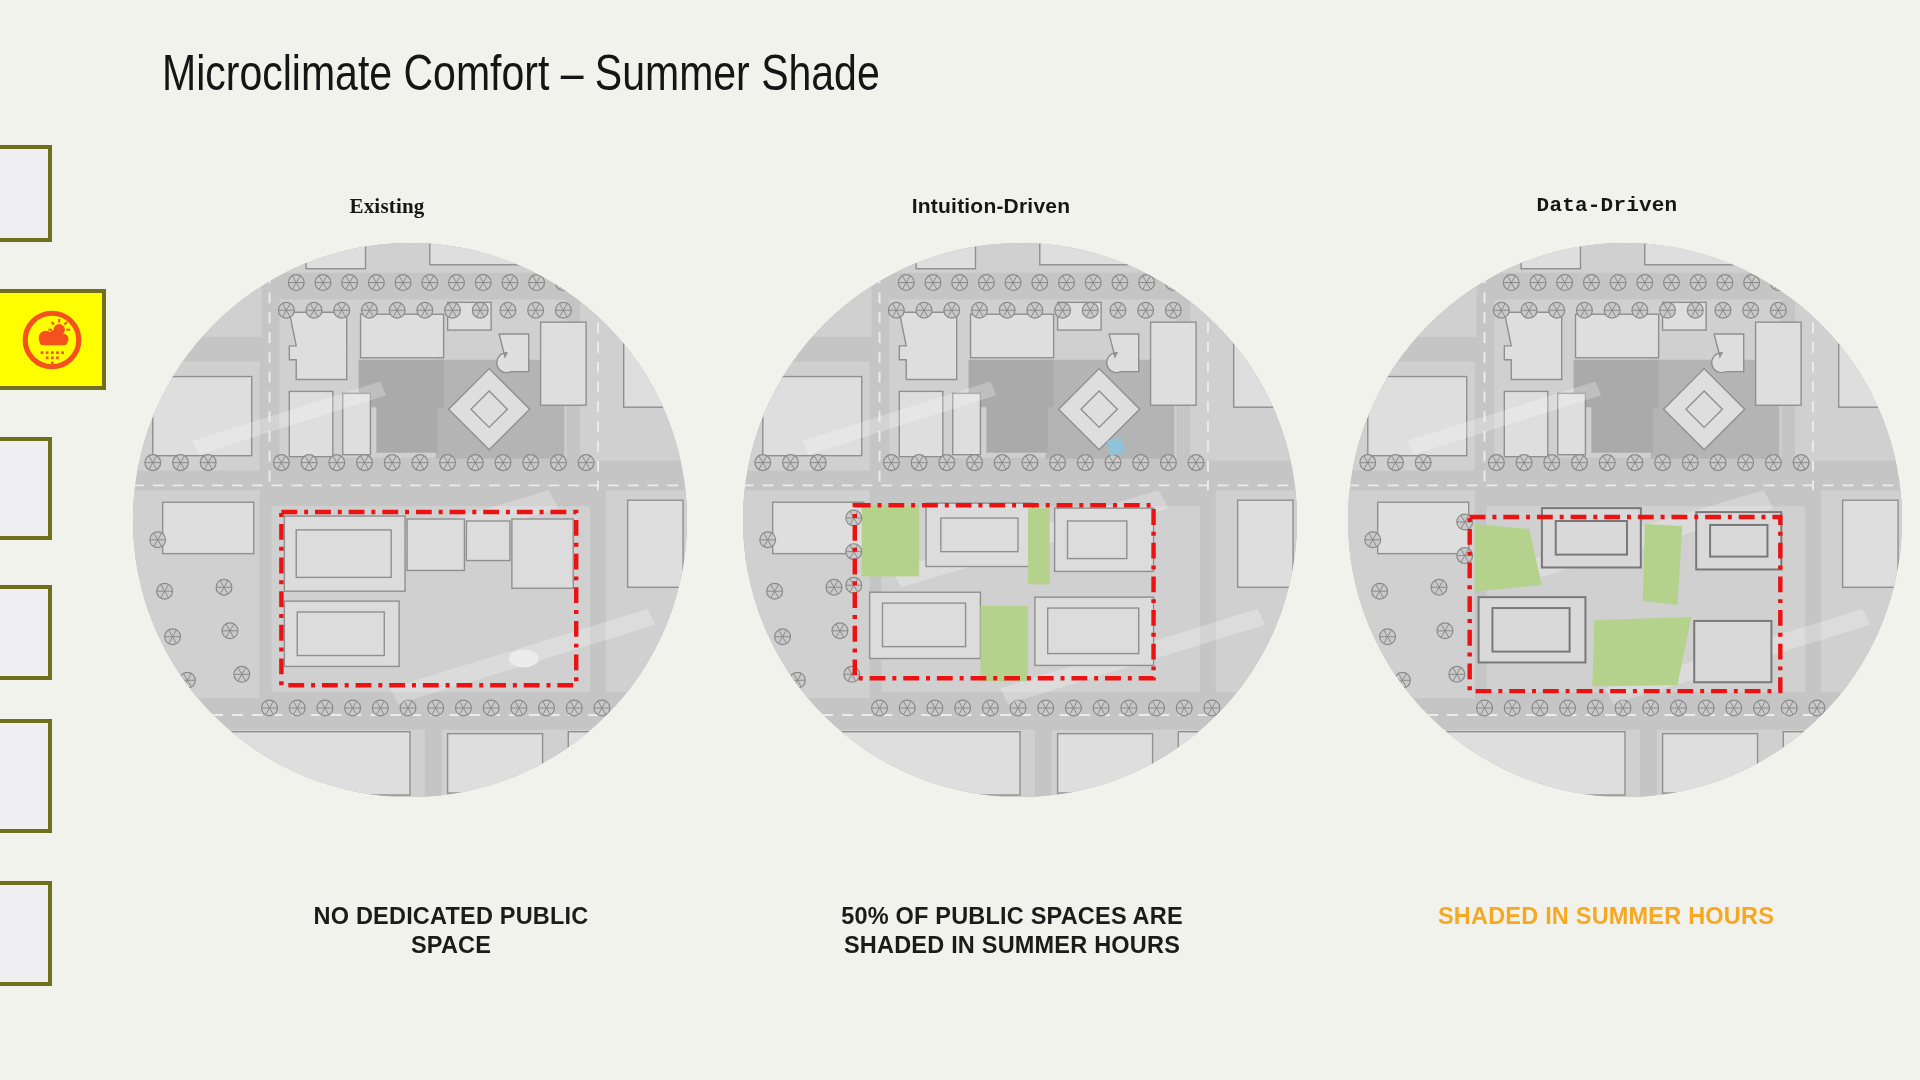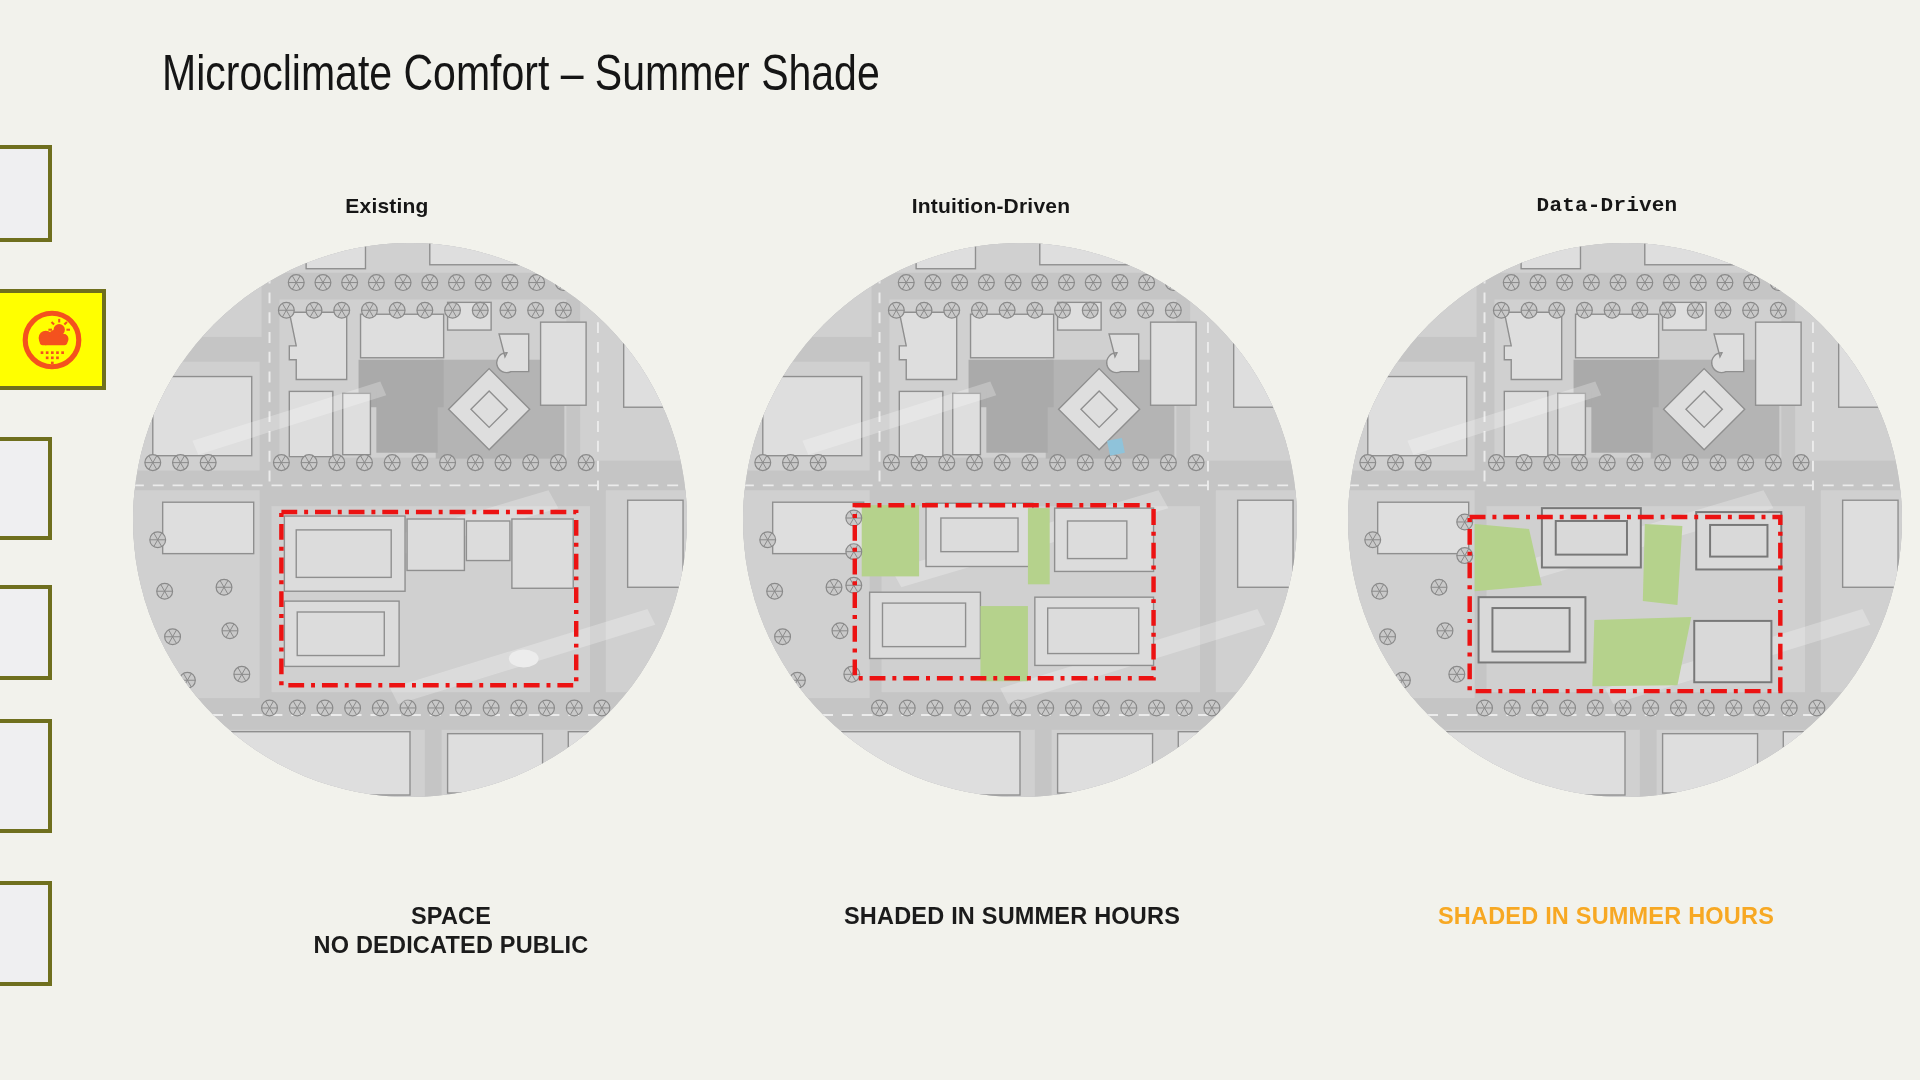--- a/index.html
+++ b/index.html
@@ -16,21 +16,21 @@
     font-size:50px;color:#151515;font-weight:400;
     transform:scaleX(0.82);transform-origin:left top;
     white-space:nowrap;letter-spacing:0px;
   }
 
   
   .col-label{
     top:194px;width:554px;text-align:center;
     font-size:21px;font-weight:700;color:#161616;letter-spacing:0.2px;
   }
-  #col-label-0{left:110px;}
+  #col-label-0{left:110px;font-family:Liberation Serif, serif;}
   #col-label-1{left:714px;}
   #col-label-2{left:1330px;font-family:Liberation Mono, monospace;}
 
   
   .map-circle{
     top:243px;width:554px;height:554px;border-radius:50%;
     overflow:hidden;background:#c5c5c5;
   }
   #map-0{left:133px;}
   #map-1{left:743px;}
@@ -268,24 +268,25 @@
       <polygon points="300,284 338,286 333,366 298,362"></polygon>
       <polygon points="249,381 347,378 333,447 247,448"></polygon>
     </g>
     <use href="#tr" x="118" y="282"></use>
       <use href="#tr" x="118" y="316"></use>
     <rect class="siteline" x="123" y="277" width="314" height="176" stroke="#EC1212"></rect>
   </svg>
 </div>
 
 <div class="abs caption" id="caption-0" style="color: rgb(27, 27, 27);">
+  <div>NO DEDICATED PUBLIC</div>
   <div>SPACE</div>
-  <div>NO DEDICATED PUBLIC</div>
 </div>
 <div class="abs caption" id="caption-1" style="color: rgb(27, 27, 27);">
+  <div>50% OF PUBLIC SPACES ARE</div>
   <div>SHADED IN SUMMER HOURS</div>
 </div>
 <div class="abs caption" id="caption-2" style="color: rgb(247, 168, 35);">
   <div>SHADED IN SUMMER HOURS</div>
 </div>
 
 <div class="abs thumb" id="thumb-0"></div>
 
 <div class="abs thumb active" id="thumb-1">
   <svg width="68" height="68" viewBox="0 0 66 66">

